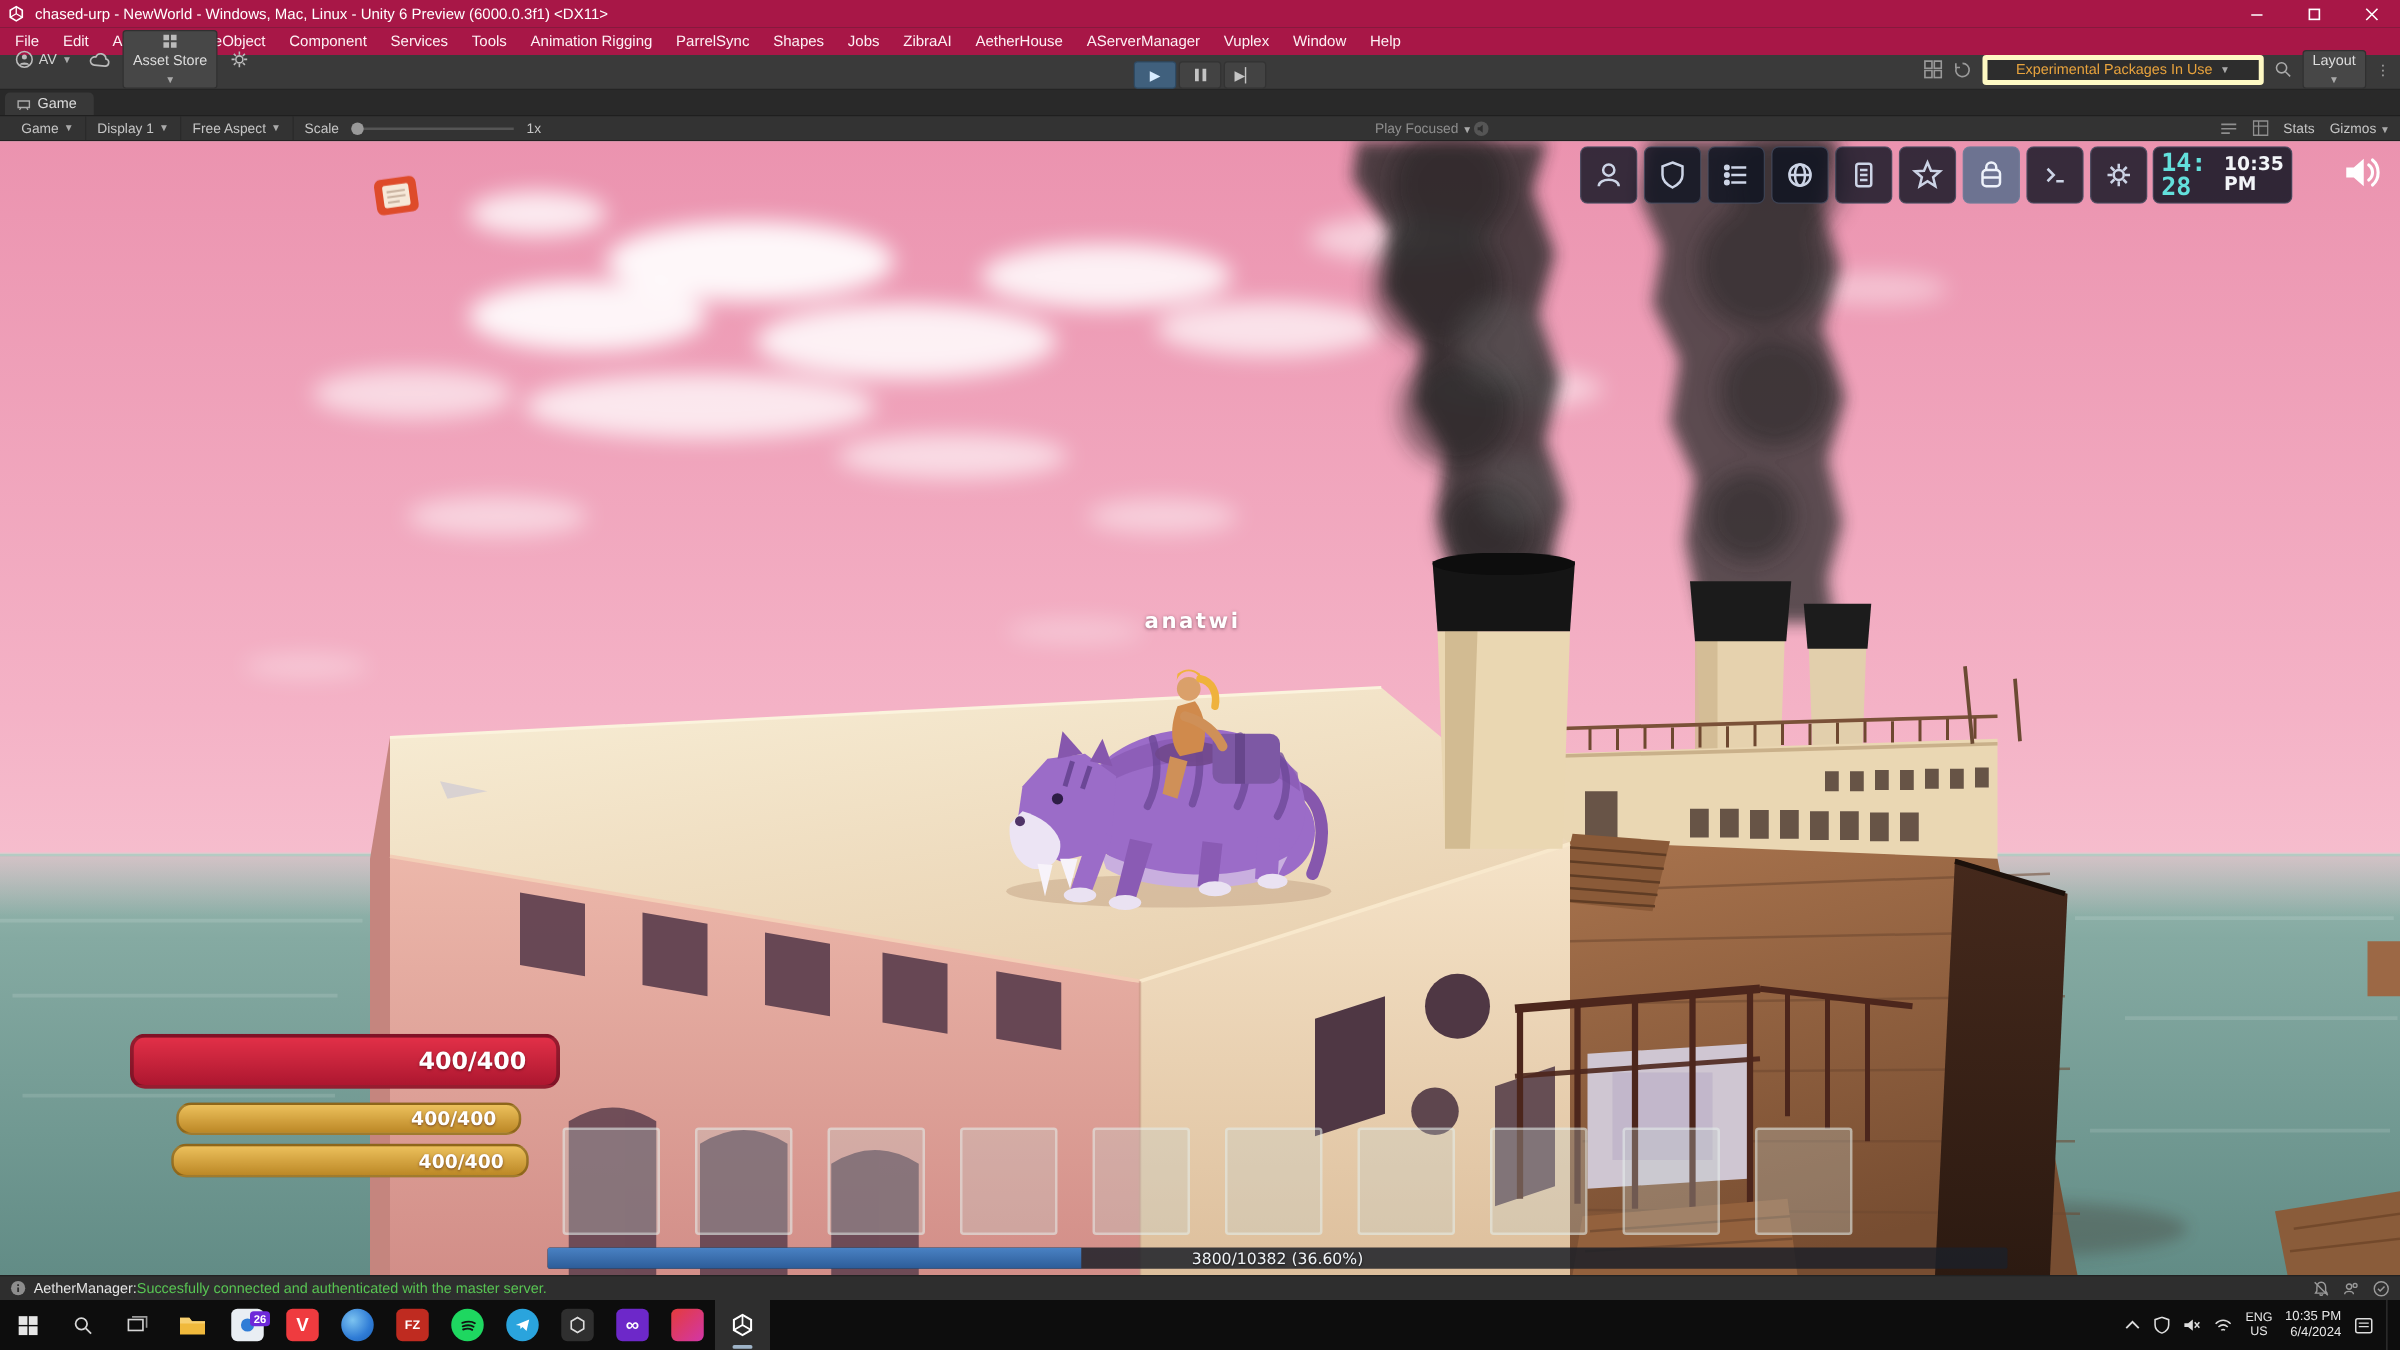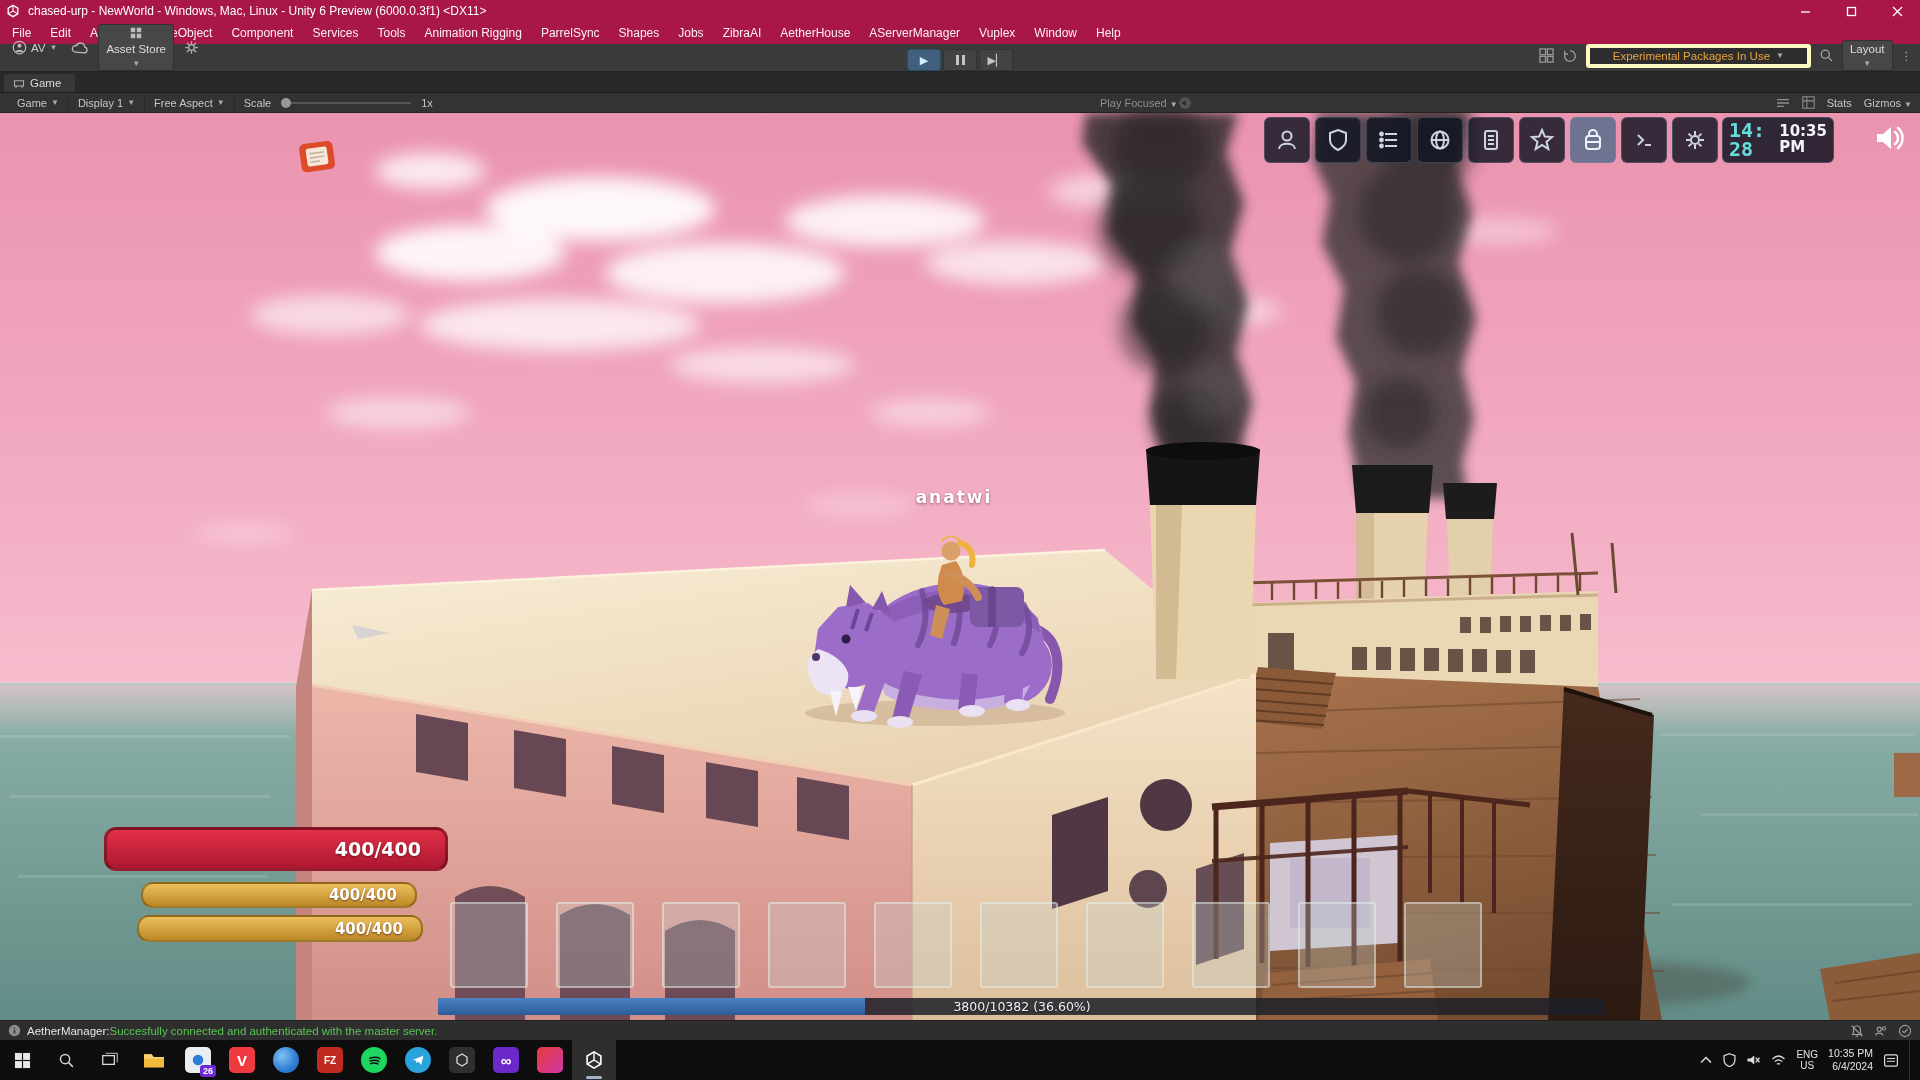--- a/index.html
+++ b/index.html
@@ -65,21 +65,21 @@
   .statusbar{height:20px;background:#2e2e2e;border-top:1px solid #222;display:flex;align-items:center;padding:0 8px;font-size:11.5px;}
   .status-src{color:#e4e4e4;margin-left:6px;}
   .status-msg{color:#58c553;}
   .status-icons{margin-left:auto;display:flex;gap:10px;align-items:center;}
   
   .taskbar{height:40px;background:#0d0d0d;display:flex;align-items:center;}
   .tk-icon{width:44px;height:40px;display:flex;align-items:center;justify-content:center;position:relative;}
   .tk-app{width:26px;height:26px;border-radius:5px;display:flex;align-items:center;justify-content:center;color:#fff;font-weight:700;}
   .tk-icon.active{background:#2e2e2e;}
   .tk-icon.active::after{content:"";position:absolute;bottom:1px;left:14px;width:16px;height:3px;border-radius:2px;background:#9fb4c8;}
-  .badge{position:absolute;right:4px;bottom:3px;background:#6d28d9;color:#fff;font-size:9px;font-weight:700;padding:0 3px;border-radius:3px;line-height:12px;}
+  .badge{position:absolute;right:4px;bottom:19px;background:#6d28d9;color:#fff;font-size:9px;font-weight:700;padding:0 3px;border-radius:3px;line-height:12px;}
   .tray{margin-left:auto;display:flex;align-items:center;gap:10px;padding-right:6px;color:#e6e6e6;}
   .tray-col{font-size:10px;line-height:1.15;text-align:center;}
   .tray-clock{font-size:10.5px;line-height:1.25;text-align:right;}
   .show-desktop{width:5px;height:40px;border-left:1px solid #333;}
   svg{display:block;}
 </style>
 </head>
 <body>
 
 <div class="screen">

